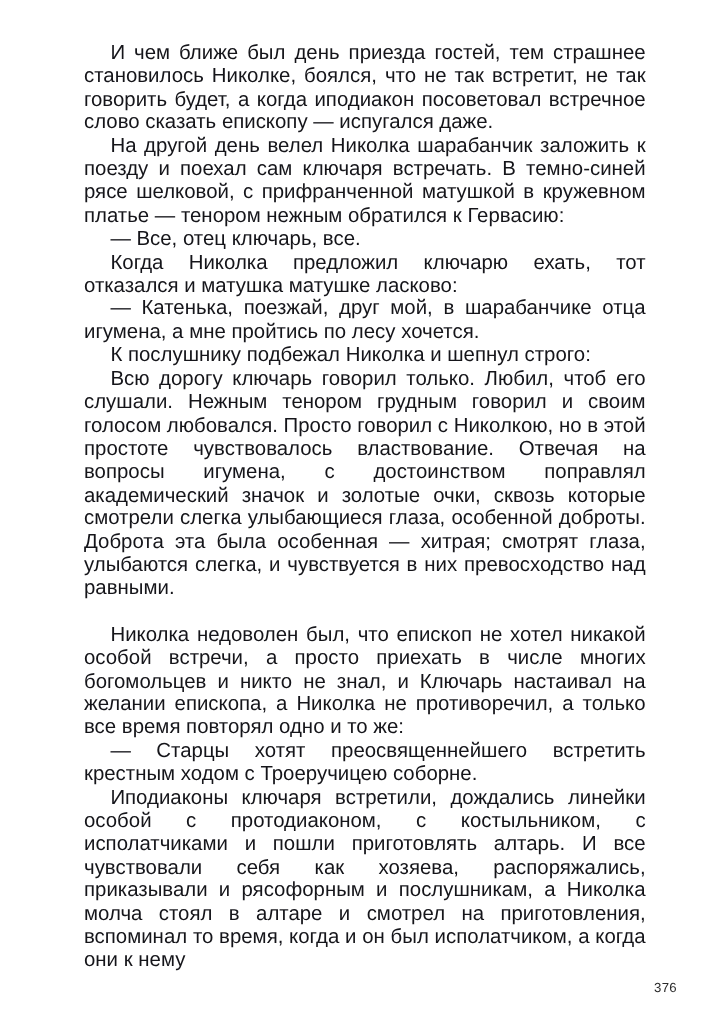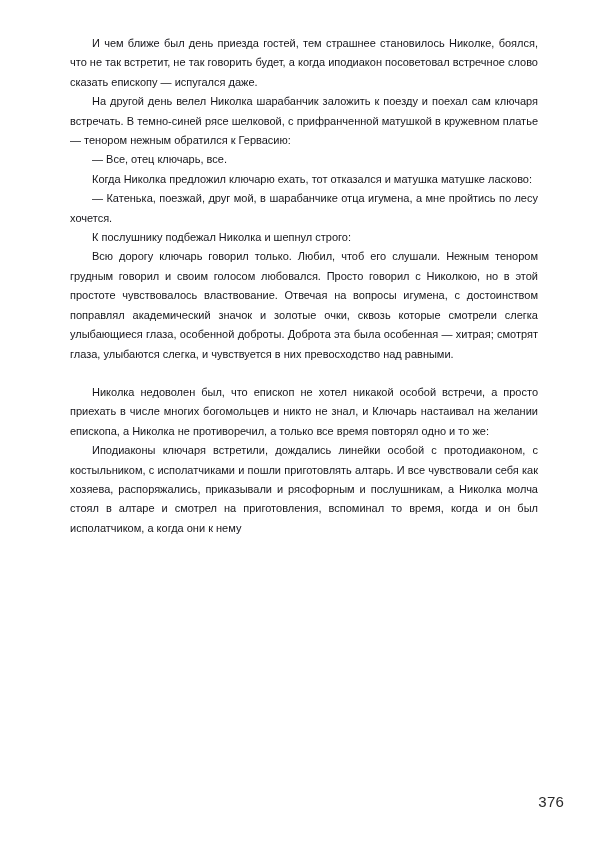--- a/index.html
+++ b/index.html
@@ -18,38 +18,38 @@
   .page {
     position: absolute;
     left: 0;
     top: 0;
     width: 600px;
     height: 850px;
     box-sizing: border-box;
     padding: 34px 62px 30px 70px;
   }
   .body-text {
-    font-size: 11px;
+    font-size: 17px;
     line-height: 19.4px;
     text-align: justify;
     text-justify: inter-word;
     color: #15151a;
   }
   .body-text p {
     margin: 0;
     text-indent: 22px;
   }
   .gap {
     height: 19px;
   }
   .page-number {
     position: absolute;
     right: 36px;
-    bottom: 40px;
-    font-size: 15px;
+    bottom: 20px;
+    font-size: 11px;
     color: #2a2a2a;
     letter-spacing: 0.2px;
   }
 </style>
 </head>
 <body>
 
 <div class="page">
 
   <div class="body-text">
@@ -59,17 +59,18 @@
     <p>Когда Николка предложил ключарю ехать, тот отказался и матушка матушке ласково:</p>
     <p>— Катенька, поезжай, друг мой, в шарабанчике отца игумена, а мне пройтись по лесу хочется.</p>
     <p>К послушнику подбежал Николка и шепнул строго:</p>
     <p>Всю дорогу ключарь говорил только. Любил, чтоб его слушали. Нежным тенором грудным говорил и своим голосом любовался. Просто говорил с Николкою, но в этой простоте чувствовалось властвование. Отвечая на вопросы игумена, с достоинством поправлял академический значок и золотые очки, сквозь которые смотрели слегка улыбающиеся глаза, особенной доброты. Доброта эта была особенная — хитрая; смотрят глаза, улыбаются слегка, и чувствуется в них превосходство над равными.</p>
   </div>
 
   <div class="gap"></div>
 
   <div class="body-text">
     <p>Николка недоволен был, что епископ не хотел никакой особой встречи, а просто приехать в числе многих богомольцев и никто не знал, и Ключарь настаивал на желании епископа, а Николка не противоречил, а только все время повторял одно и то же:</p>
+    <p>— Старцы хотят преосвященнейшего встретить крестным ходом с Троеручицею соборне.</p>
     <p>Иподиаконы ключаря встретили, дождались линейки особой с протодиаконом, с костыльником, с исполатчиками и пошли приготовлять алтарь. И все чувствовали себя как хозяева, распоряжались, приказывали и рясофорным и послушникам, а Николка молча стоял в алтаре и смотрел на приготовления, вспоминал то время, когда и он был исполатчиком, а когда они к нему</p>
   </div>
 
   <div class="page-number">376</div>
 </div>
 
 </body></html>

